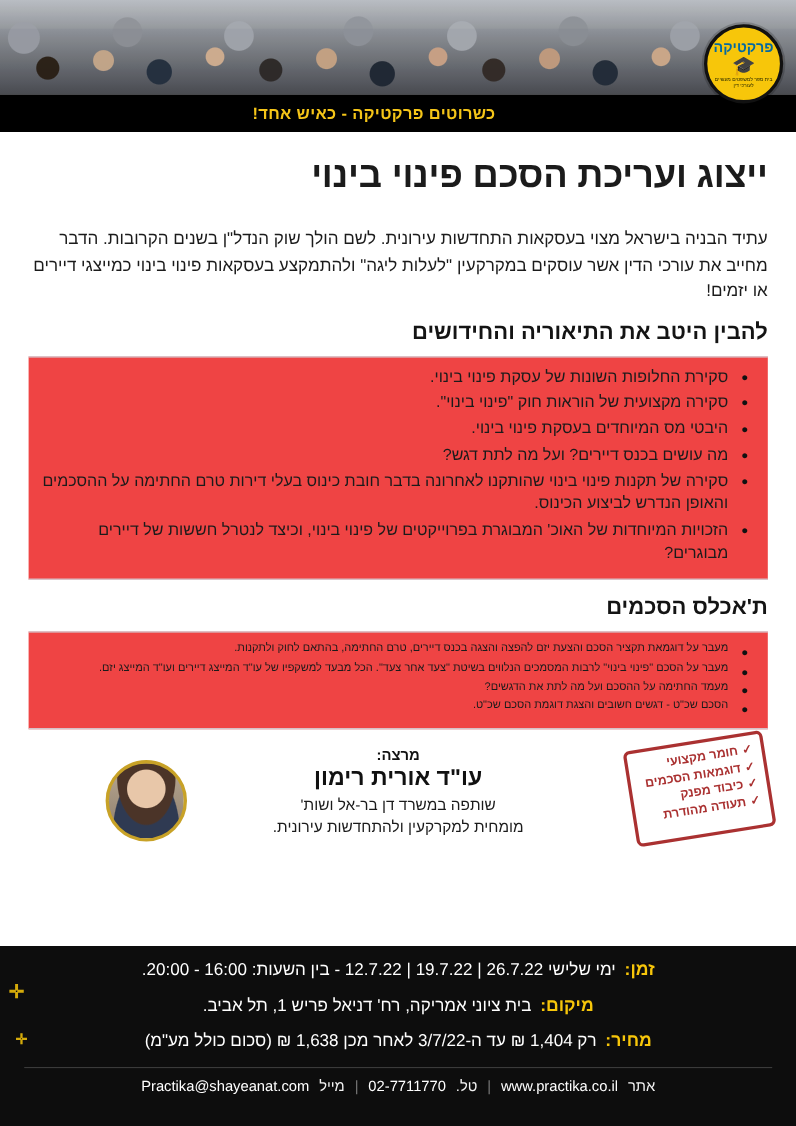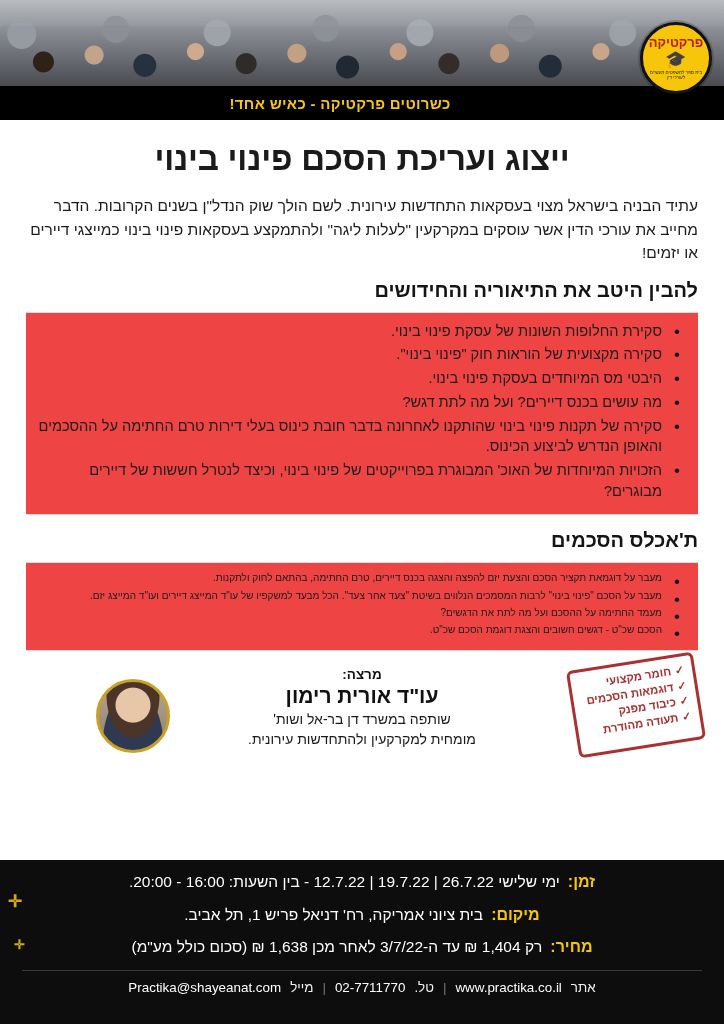--- a/index.html
+++ b/index.html
@@ -79,38 +79,38 @@
     width: 72px; height: 72px;
     border-radius: 50%;
     background: #f7c60a;
     border: 3px solid #111;
     display:flex; flex-direction:column;
     align-items:center; justify-content:center;
     z-index: 6;
     box-shadow: 0 0 0 2px rgba(0,0,0,.18);
   }
   .logo-badge .logo-name {
-    font-size: 13px; font-weight: bold; color:#b91c1c; line-height:1;
+    font-size: 13px; font-weight: bold; color:#0369a1; line-height:1;
   }
   .logo-badge .cap { font-size: 17px; line-height: 1; margin-top:2px; }
   .logo-badge .logo-sub {
     font-size: 4.6px; color:#2a2a00; margin-top:2px; text-align:center;
     line-height:1.2; max-width: 64px;
   }
 
   
   .body-wrap {
     padding: 20px 26px 6px 26px;
   }
   h1.title {
-    text-align: center;
+    text-align: right;
     font-size: 33px;
     font-weight: bold;
     color: #1b1b1b;
-    margin-bottom: 16px;
+    margin-bottom: 28px;
     letter-spacing: -0.2px;
   }
   .intro {
     font-size: 15.5px;
     line-height: 1.52;
     color: #1b1b1b;
     text-align: right;
   }
   h2.section {
     text-align: right;

